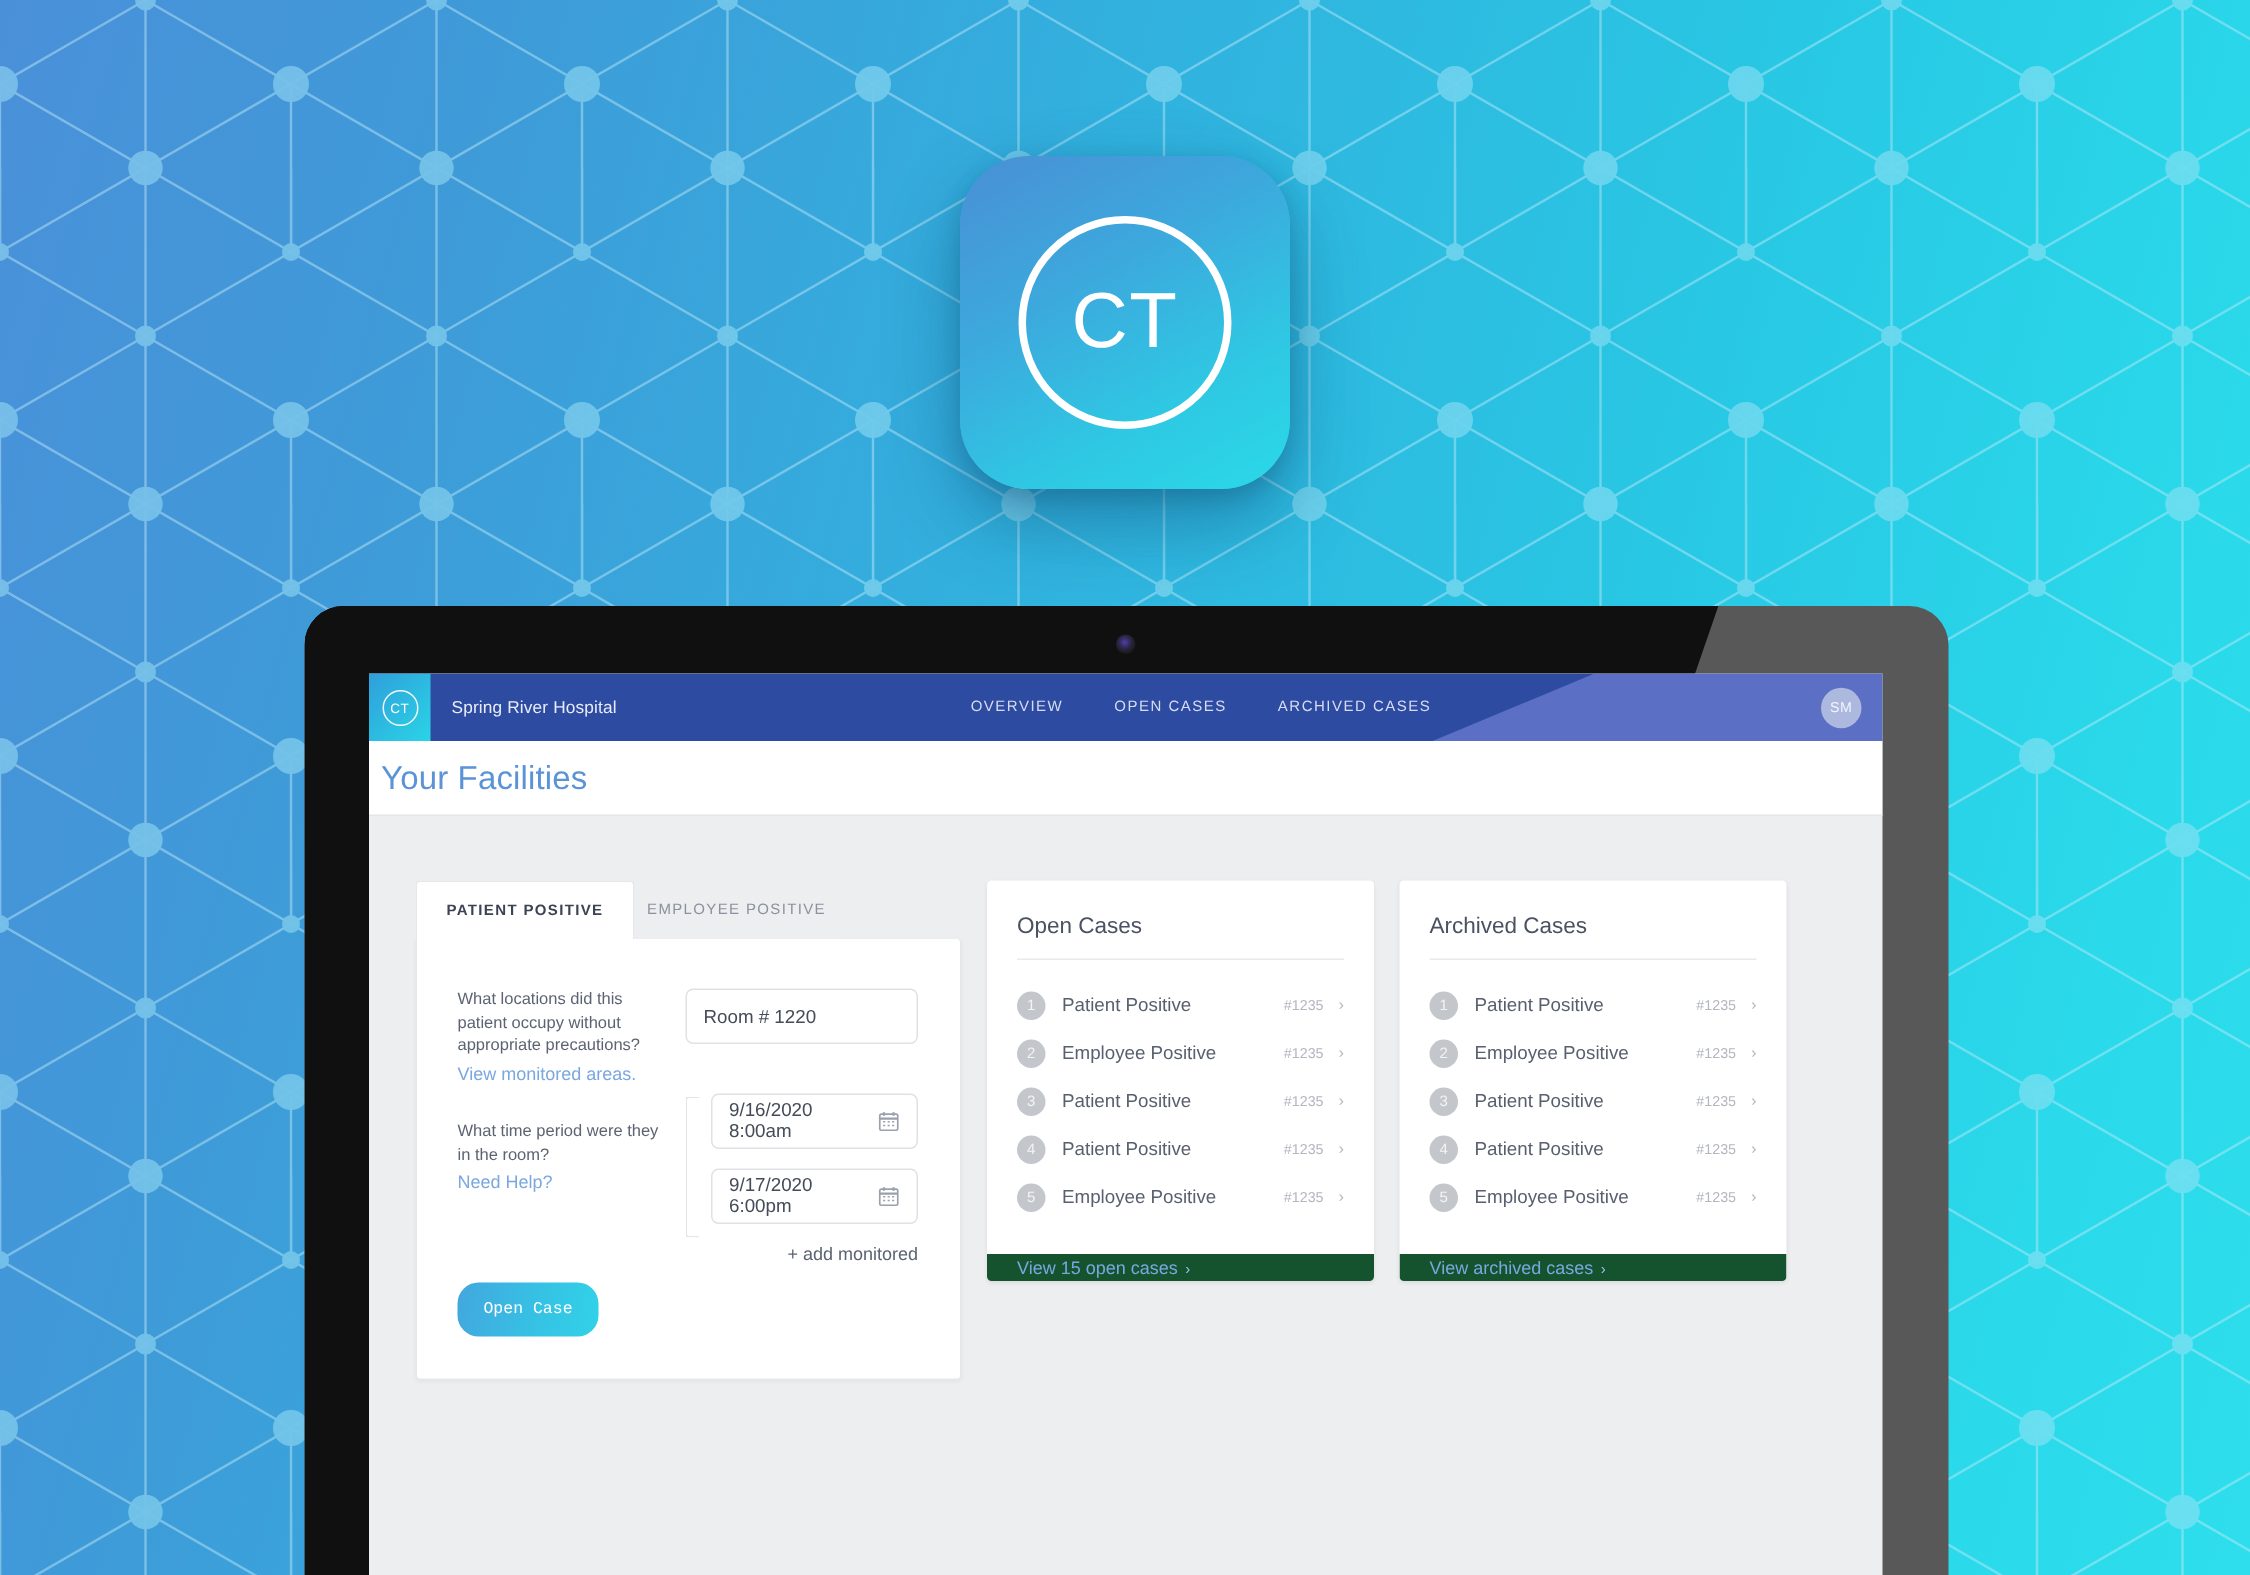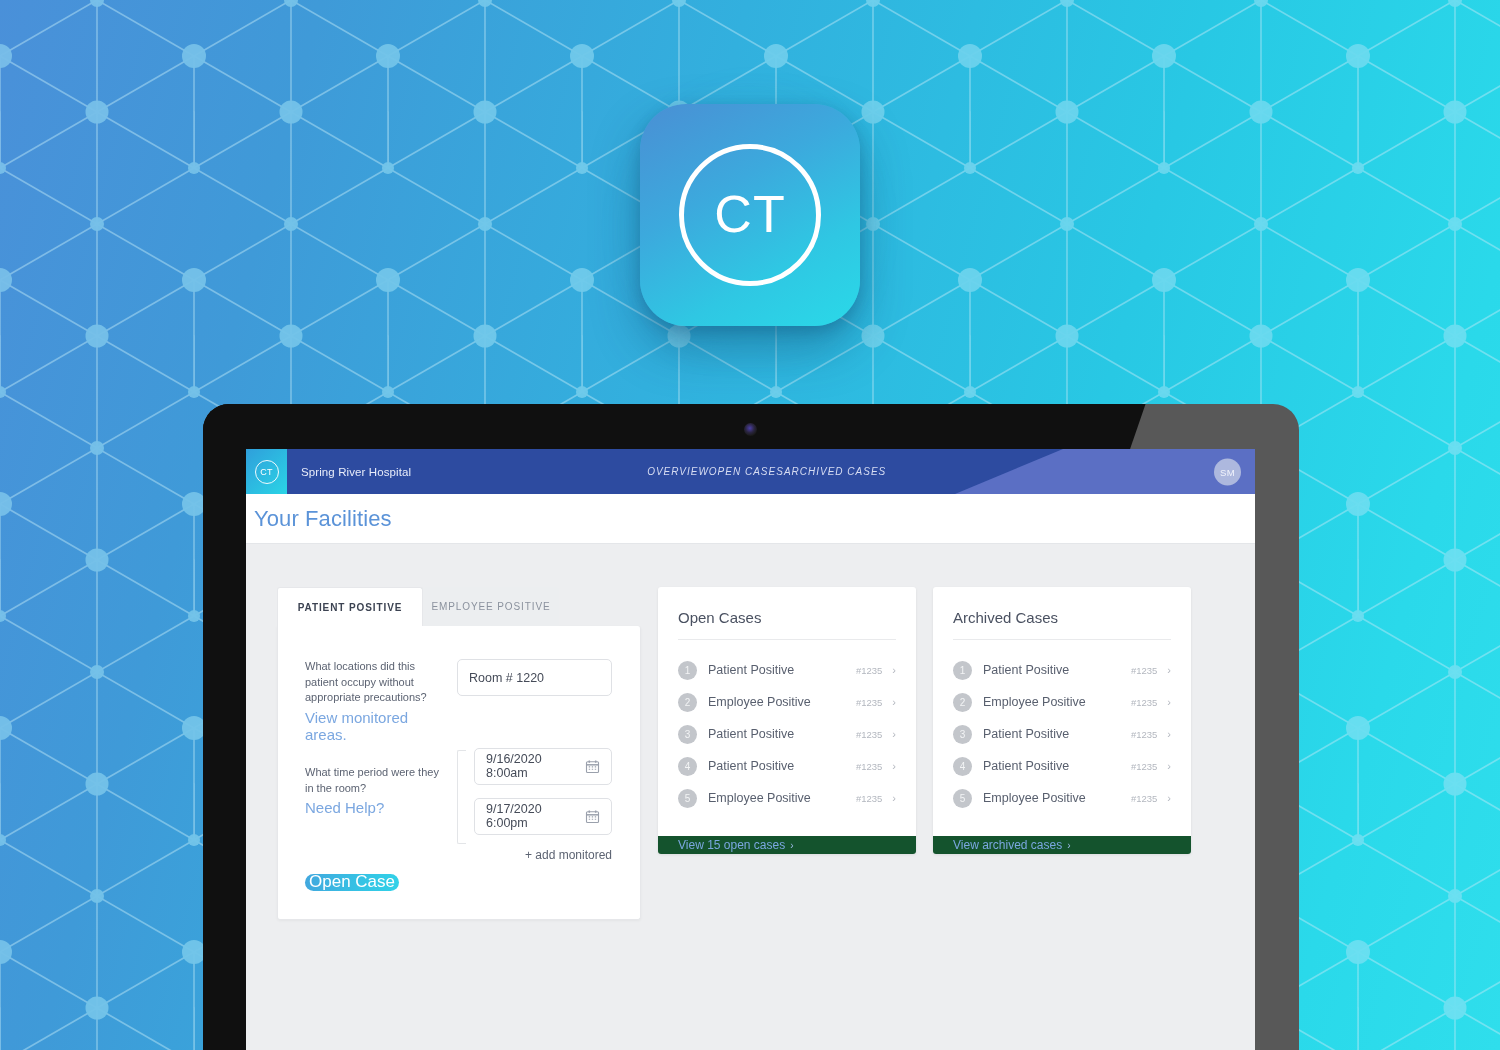--- a/index.html
+++ b/index.html
@@ -130,21 +130,21 @@
   #logo-text { color: #fff; font-size: 9px; letter-spacing: .3px; }
   #org-name {
     position: relative; z-index: 2;
     color: #e8ecfa; font-size: 11.5px;
     margin-left: 14px;
     letter-spacing: .1px;
   }
   #nav-links {
     position: relative; z-index: 2;
     margin-left: 236px;
-    display: flex;  font-style: italic;
+    display: flex; gap: 34px;
   }
   .nav-link {
     color: #d6dcf2; font-size: 10px;
     letter-spacing: 1.0px;
     cursor: pointer;
   }
   #avatar {
     position: absolute; z-index: 3;
     right: 14px; top: 50%; transform: translateY(-50%);
     width: 27px; height: 27px; border-radius: 50%;
@@ -207,21 +207,21 @@
     border-radius: 0 3px 3px 3px;
     padding: 27px 28px 28px 27px;
     box-shadow: 0 1px 3px rgba(0,0,0,0.045);
   }
   .form-row { display: flex; margin-bottom: 4px; }
   .q-col { width: 152px; padding-right: 8px; }
   .question {
     font-size: 11px; color: #5c6372; line-height: 1.42;
   }
   .help-link {
-    font-size: 15px; color: #7ba7e0; margin-top: 3px; display: inline-block;
+    font-size: 12px; color: #7ba7e0; margin-top: 3px; display: inline-block;
     cursor: pointer;
   }
   .field-col { flex: 1; position: relative; }
   .text-field {
     height: 37px;
     border: 1px solid #dfe1e5;
     border-radius: 5px;
     display: flex; align-items: center;
     padding: 0 11px;
     font-size: 12.5px; color: #454b58;
@@ -242,28 +242,28 @@
   #time-fields { margin-left: 17px; flex: 1; }
   #time-fields .text-field + .text-field { margin-top: 13px; }
   #add-locations {
     text-align: right;
     font-size: 12px; color: #5c6372;
     margin-top: 13px;
     cursor: pointer;
   }
   #open-case-btn {
     margin-top: 12px;
-    width: 94px; height: 17px;
+    width: 94px; height: 36px;
     border-radius: 14px;
     background: linear-gradient(100deg, #42a7de 0%, #36c1e4 55%, #31d2e8 100%);
-    color: #fff; font-size: 17px;
+    color: #fff; font-size: 11px;
     display: flex; align-items: center; justify-content: center;
     cursor: pointer;
     border: none;
-    font-family: Liberation Sans, sans-serif;
+    font-family: Liberation Mono, monospace;
   }
 
   
   .list-card {
     width: 258px;
     background: #ffffff;
     border-radius: 3px;
     box-shadow: 0 1px 3px rgba(0,0,0,0.08);
     overflow: hidden;
     display: flex; flex-direction: column;

